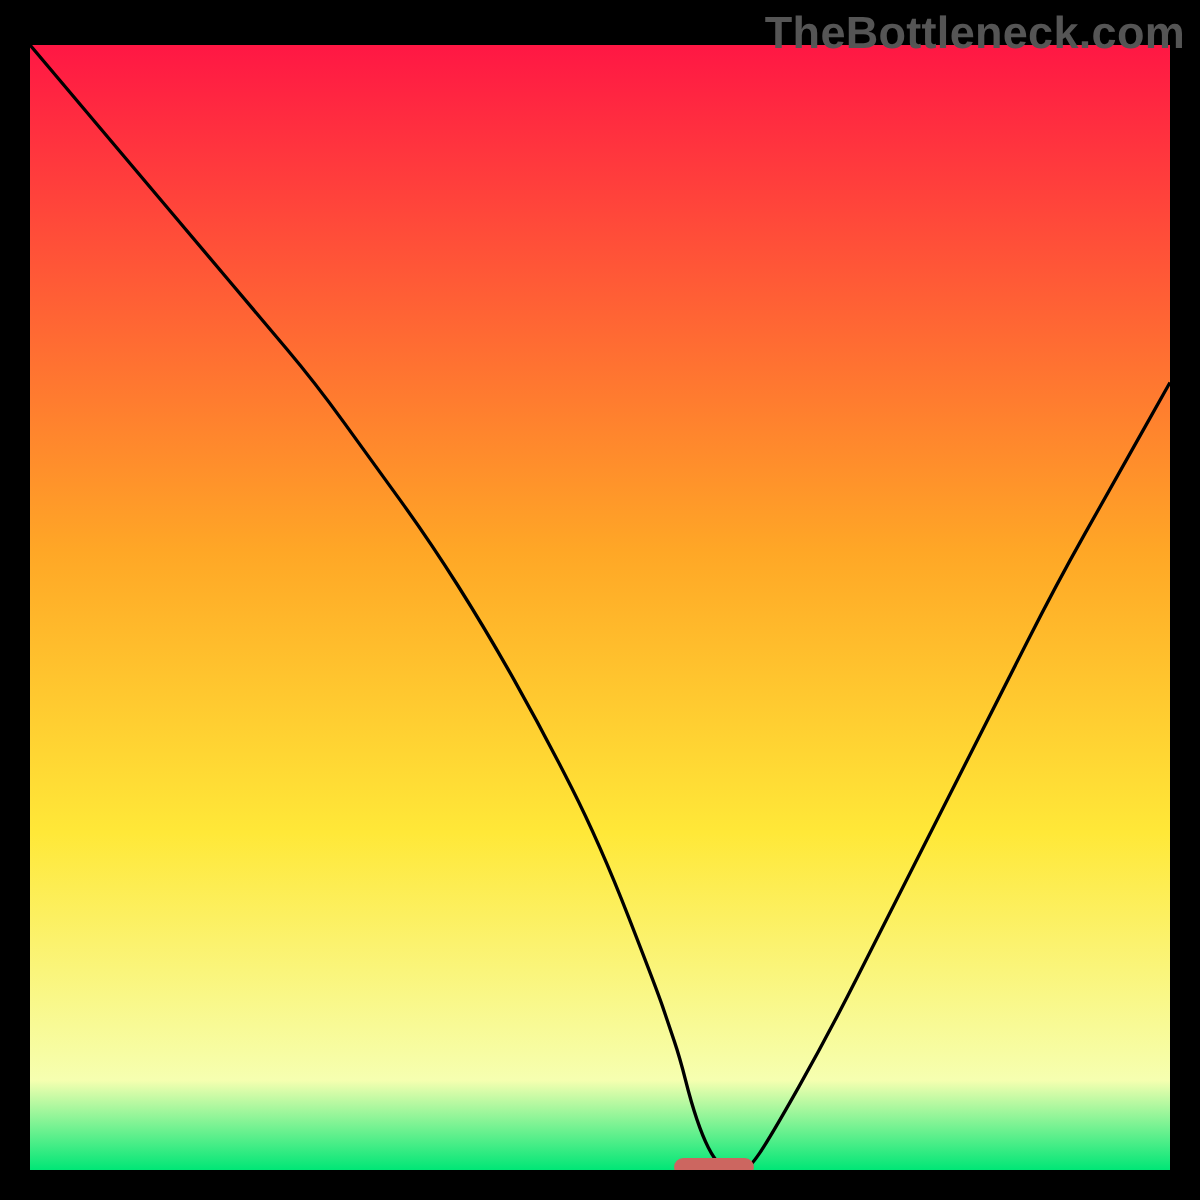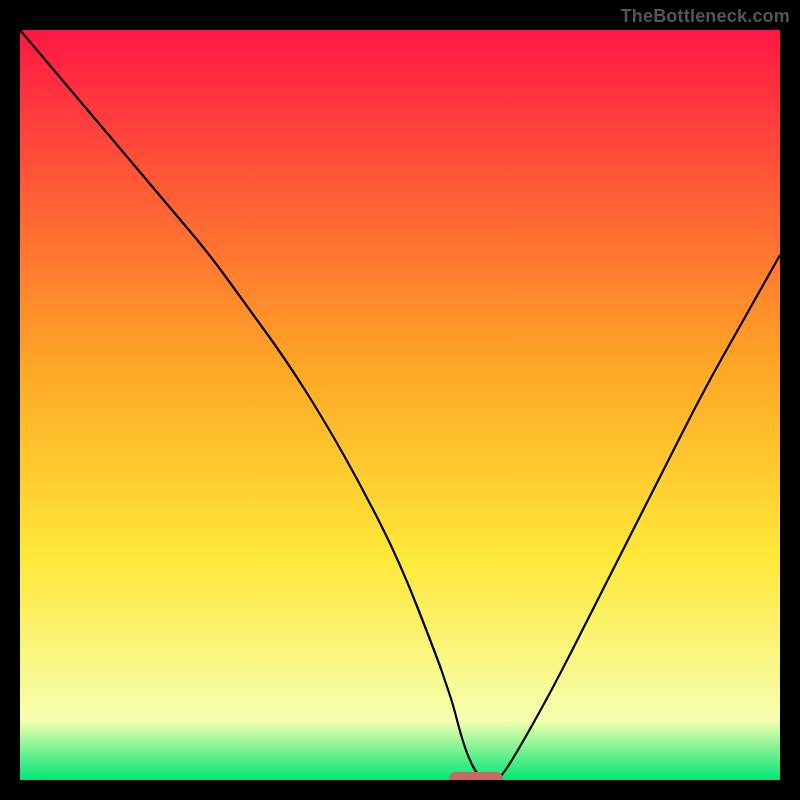--- a/index.html
+++ b/index.html
@@ -15,21 +15,21 @@
     position: relative;
     width: 800px;
     height: 800px;
     background: #000;
   }
   .watermark {
     position: absolute;
     top: 6px;
     right: 10px;
     color: #555;
-    font-size: 18px;
+    font-size: 30px;
     font-weight: 600;
     letter-spacing: 0.2px;
     z-index: 20;
     margin-left: 48px;
   }
   .plot {
     position: absolute;
     left: 20px;
     top: 30px;
     width: 760px;

